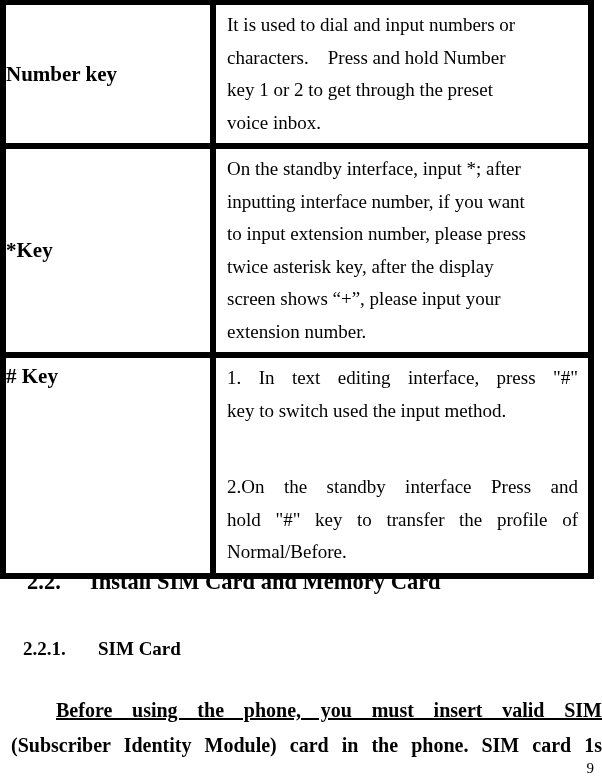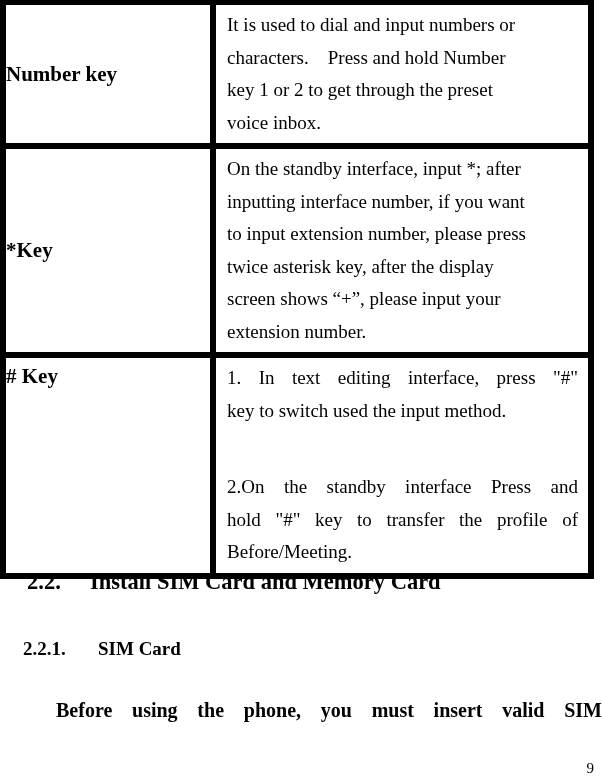--- a/index.html
+++ b/index.html
@@ -38,21 +38,21 @@
     .h3 {
       position: absolute; left: 11px; top: 626px;
       font-weight: bold; font-size: 19px; margin: 12px;
     }
     .h3 .num { display: inline-block; width: 75px; }
     .para {
       position: absolute; left: 11px; top: 693px; width: 591px;
       font-weight: bold; font-size: 20px; line-height: 35px;
       text-align: justify; text-align-last: justify; margin: 0;
     }
-    .para .l1 { display: block; text-indent: 45px; text-align-last: justify; }
+    .para .l1 { display: block; text-indent: 45px; text-align-last: justify; text-decoration: underline; }
     .para .l2 { display: block; text-align-last: justify; }
     .pagenum {
       position: absolute; right: 8px; top: 760px;
       font-size: 15px;
     }
   </style>
 </head>
 <body>
 
 <table class="keytable">
@@ -77,31 +77,32 @@
       <div>extension number.</div>
     </td>
   </tr>
   <tr class="row3">
     <td class="k top"># Key</td>
     <td class="d">
       <div class="justify" style="text-align-last: justify;">1. In text editing interface, press "#"</div>
       <div>key to switch used the input method.</div>
       <div class="justify" style="text-align-last: justify; margin-top: 44px;">2.On the standby interface Press and</div>
       <div class="justify" style="text-align-last: justify;">hold "#" key to transfer the profile of</div>
-      <div>Before/Meeting.</div>
+      <div>Normal/Before.</div>
     </td>
   </tr>
 </tbody>
   </table>
 
 <h2 class="h2">
   <span class="num">2.2.</span><span>Install SIM Card and Memory Card</span>
 </h2>
 
 <h3 class="h3">
   <span class="num">2.2.1.</span><span>SIM Card</span>
 </h3>
 
 <p class="para">
   <span class="l1">Before using the phone, you must insert valid SIM</span>
+  <span class="l2">(Subscriber Identity Module) card in the phone. SIM card 1s</span>
 </p>
 
 <div class="pagenum">9</div>
 
 </body></html>

